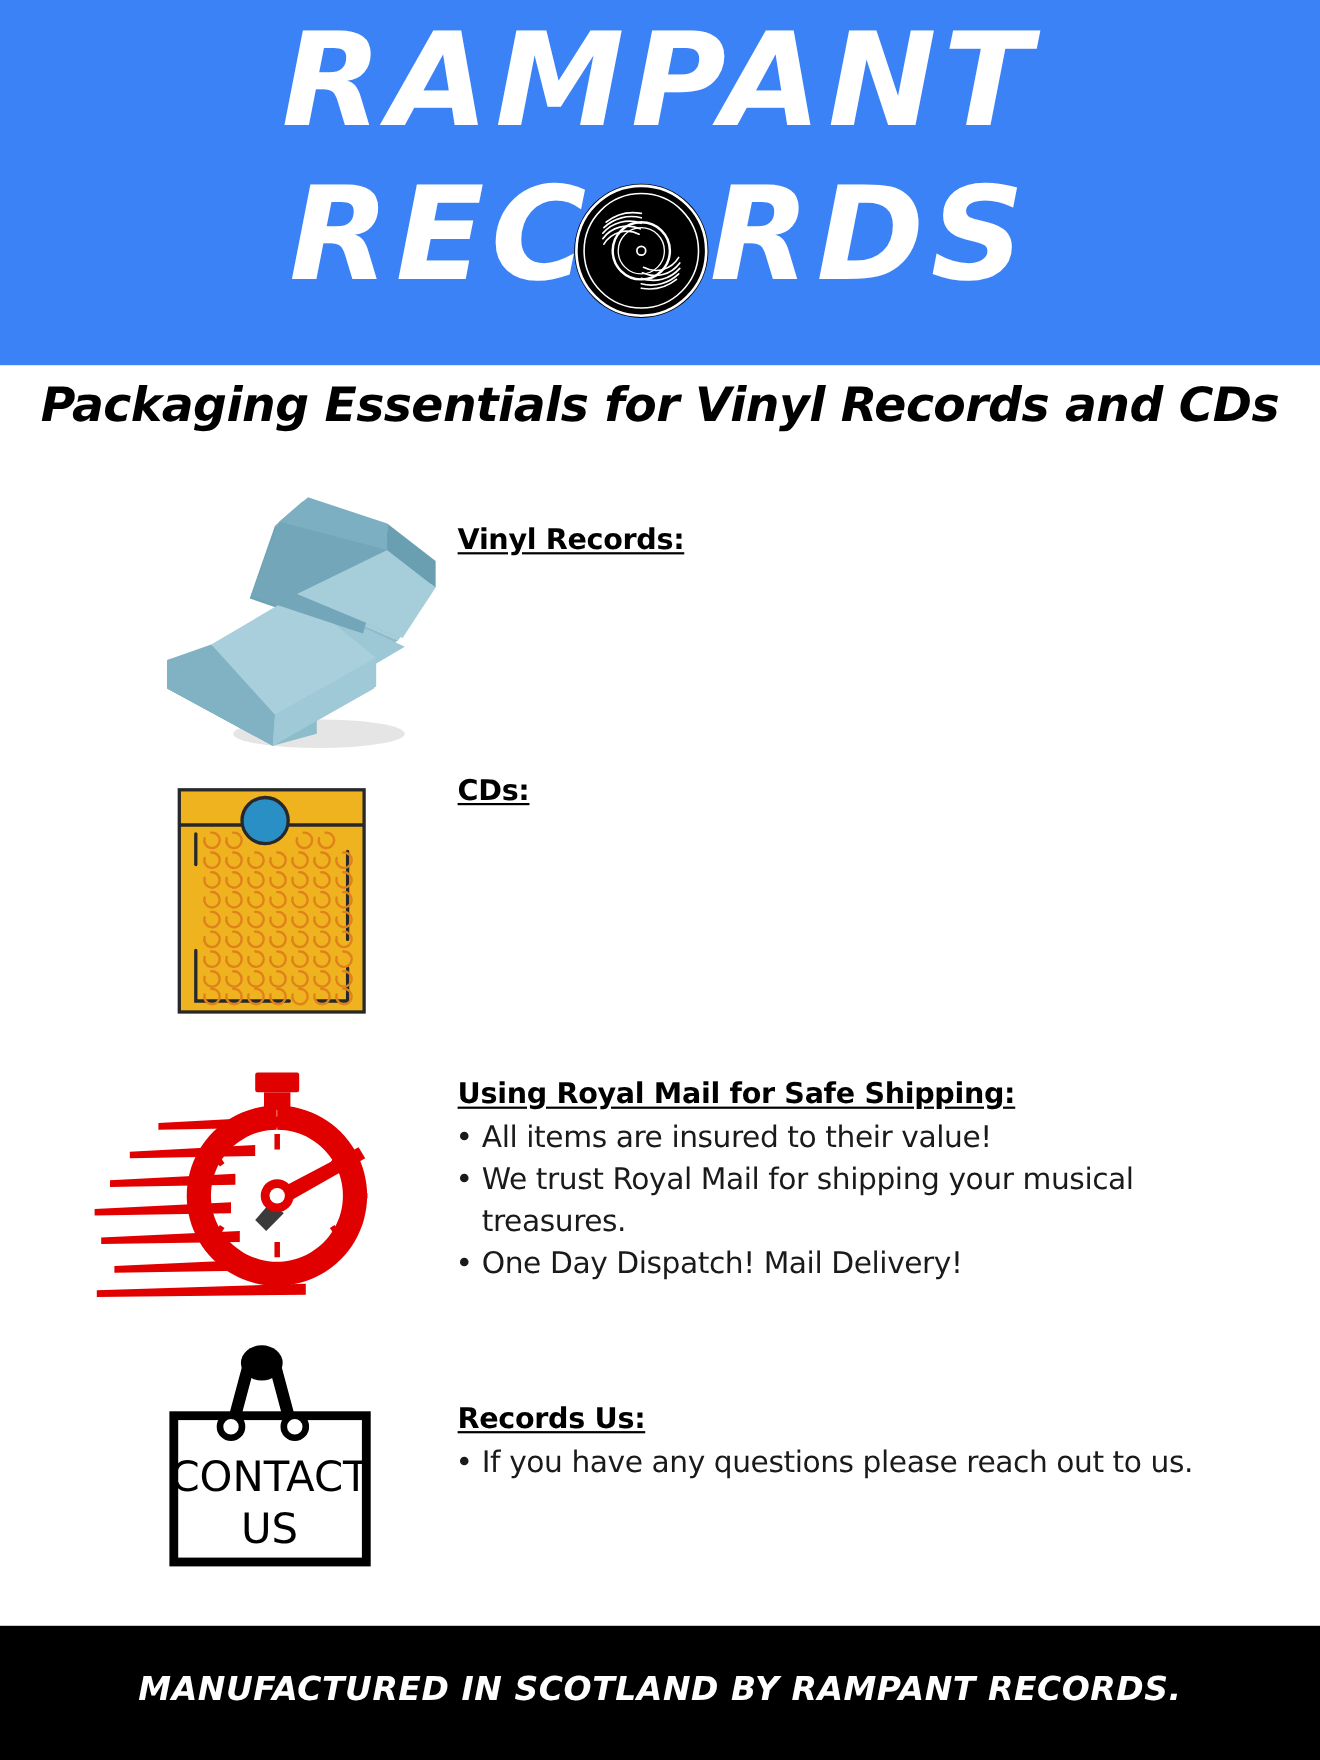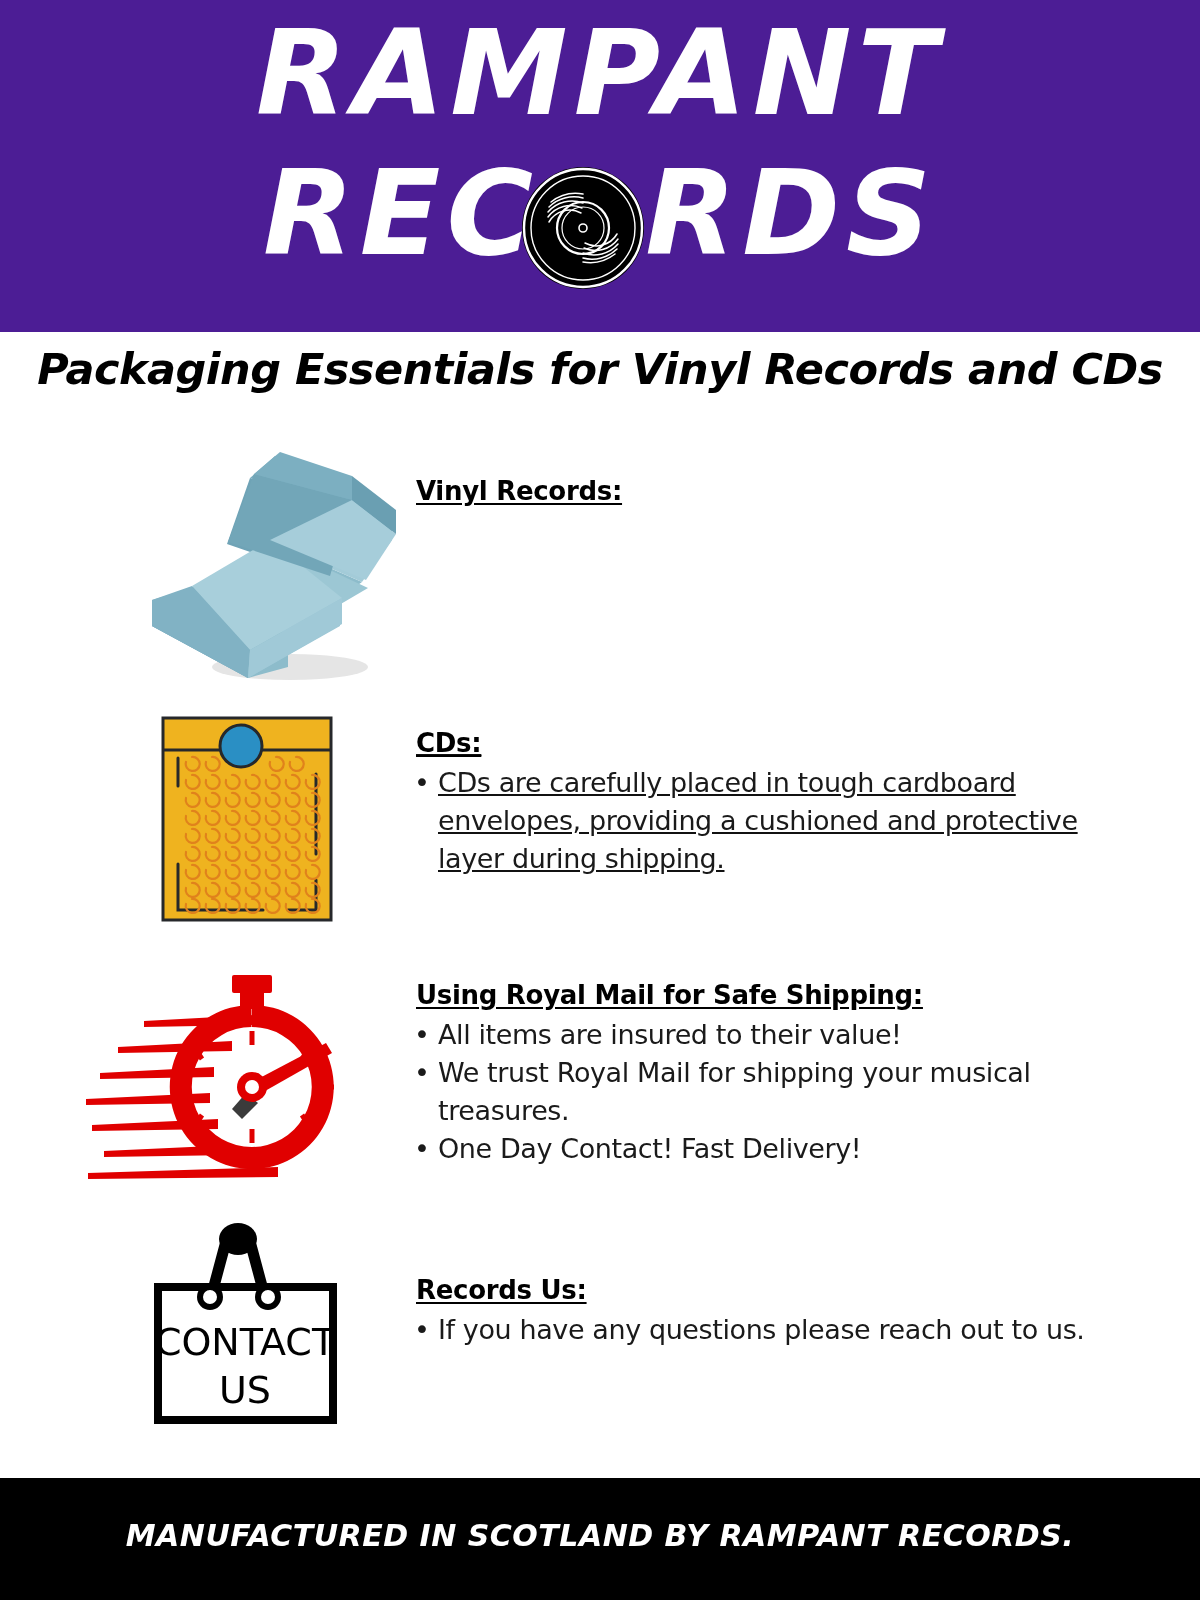--- a/index.html
+++ b/index.html
@@ -16,21 +16,21 @@
     color: #111111;
   }
 
   
   .header-band {
     position: absolute;
     left: 0;
     top: 0;
     width: 1200px;
     height: 332px;
-    background: #4c1d95;
+    background: #3b82f6;
     overflow: hidden;
   }
   .logo-line-1 {
     position: absolute;
     left: 0;
     top: 8px;
     width: 1200px;
     text-align: center;
     color: #ffffff;
     font-family: "DejaVu Sans", sans-serif;
@@ -137,21 +137,21 @@
     top: 0;
     font-size: 27px;
     line-height: 38px;
     color: #1a1a1a;
   }
 
   
   #section-vinyl   { top: 430px; }
   #section-vinyl   .sec-text { top: 44px; }
   #section-cds     { top: 700px; }
-  #section-cds     .sec-text { top: 26px; text-decoration: underline; }
+  #section-cds     .sec-text { top: 2px; }
   #section-royal   { top: 960px; }
   #section-royal   .sec-text { top: 18px; }
   #section-contact { top: 1215px; }
   #section-contact .sec-text { top: 58px; }
 
   
   .footer-band {
     position: absolute;
     left: 0;
     top: 1478px;
@@ -325,23 +325,20 @@
         <path d="M 108 190 a 7 7 0 1 0 6 -5"></path>
           <path d="M 128 190 a 7 7 0 1 0 6 -5"></path>
         <path d="M 148 190 a 7 7 0 1 0 6 -5"></path>
       </g>
       <circle cx="83" cy="32" r="21" fill="#2a8fc4" stroke="#26282b" stroke-width="3"></circle>
     </svg>
   </div>
 
   <div class="sec-text">
     <div class="sec-heading">CDs:</div>
-    <ul class="sec-list">
-      <li>CDs are carefully placed in tough cardboard envelopes, providing a cushioned and protective layer during shipping.</li>
-    </ul>
   </div>
 </div>
 
 <div class="section" id="section-royal">
 
   <div class="sec-art" style="left:82px; top:5px;">
     <svg class="art-svg" width="265" height="235" viewBox="0 0 265 235">
       <g fill="#e00000">
 
         <rect x="150" y="10" width="40" height="18" rx="2"></rect>
@@ -377,21 +374,21 @@
       <circle cx="170" cy="122" r="15" fill="#e00000"></circle>
       <circle cx="170" cy="122" r="7" fill="#ffffff"></circle>
     </svg>
   </div>
 
   <div class="sec-text">
     <div class="sec-heading">Using Royal Mail for Safe Shipping:</div>
     <ul class="sec-list">
       <li>All items are insured to their value!</li>
       <li>We trust Royal Mail for shipping your musical treasures.</li>
-      <li>One Day Contact! Fast Delivery!</li>
+      <li>One Day Dispatch! Mail Delivery!</li>
     </ul>
   </div>
 </div>
 
 <div class="section" id="section-contact">
 
   <div class="sec-art" style="left:150px; top:0;">
     <svg class="art-svg" width="200" height="215" viewBox="0 0 200 215">
 
       <path d="M 88 88 L 60 86 L 75 30 Q 88 6 101 30 L 116 86 L 88 88 Z" fill="none" stroke="#000000" stroke-width="11" stroke-linejoin="round"></path>

